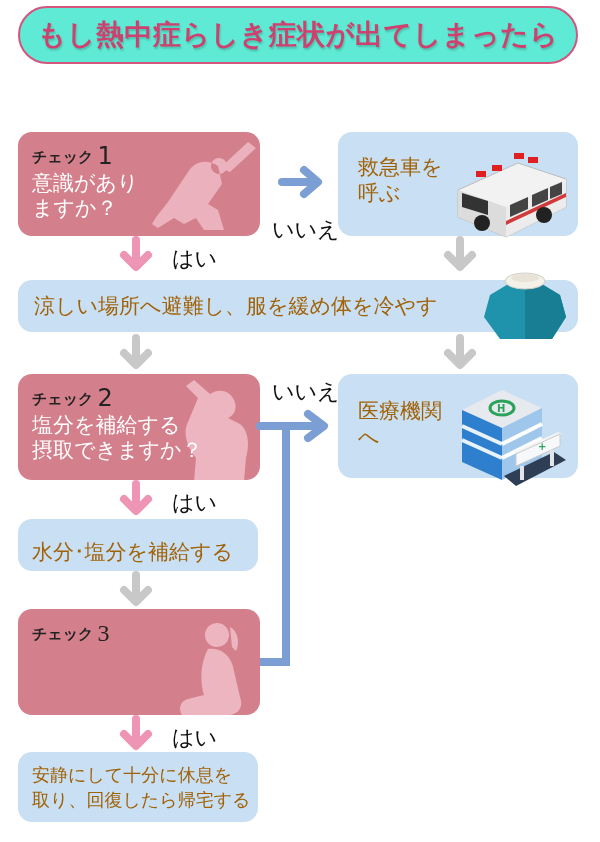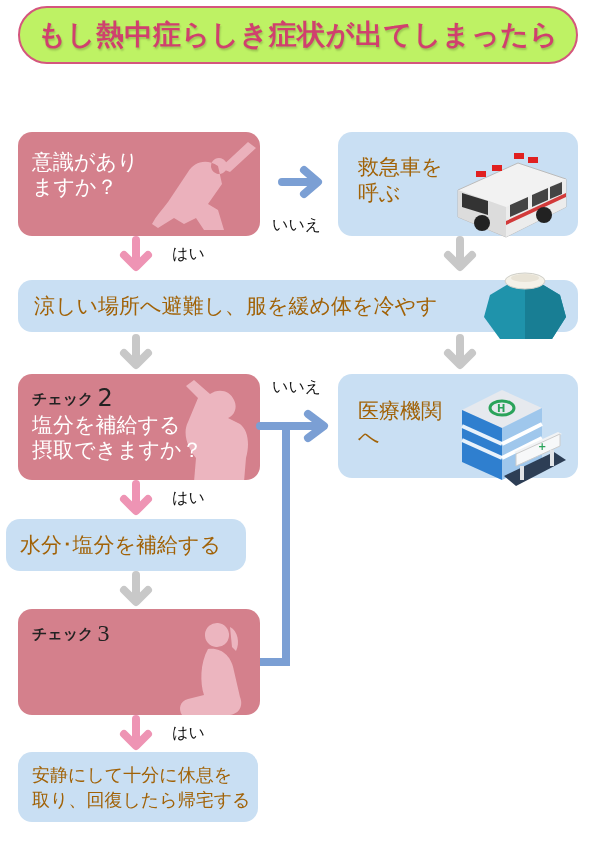--- a/index.html
+++ b/index.html
@@ -1,41 +1,42 @@
 <!DOCTYPE html>
 <html><head>
 <meta charset="utf-8">
 <style>
   html, body { margin: 0; padding: 0; background: #ffffff; }
   body { width: 600px; height: 842px; position: relative; overflow: hidden;
          font-family: "DejaVu Sans", "Liberation Sans", sans-serif; }
   .abs { position: absolute; }
   .title-box { left: 18px; top: 6px; width: 560px; height: 58px; border: 2px solid #d4567d;
-               border-radius: 32px; box-sizing: border-box; background: #bef264;
+               border-radius: 32px; box-sizing: border-box; background: #5eead4;
                display: flex; align-items: center; justify-content: center; }
   .title-text { color: #d0406e; font-size: 28px; font-weight: bold; letter-spacing: 0.5px;
                 text-shadow: 1px 2px 2px rgba(0,0,0,0.18); }
   .check { background: #d4808c; border-radius: 14px; box-sizing: border-box; padding: 14px 0 0 14px; overflow: hidden; }
   .check-label { color: #222; font-size: 15px; font-weight: bold; line-height: 20px; }
   .check-label .num { font-size: 24px; font-weight: normal; margin-left: 4px; vertical-align: -2px; }
   .check-q { color: #ffffff; font-size: 21px; line-height: 25px; margin-top: 4px; position: relative; z-index: 2; white-space: pre-line; }
   .action { background: #c9dff3; border-radius: 14px; box-sizing: border-box; color: #a16207; overflow: hidden; }
   .action .txt { font-size: 21px; line-height: 26px; white-space: pre-line; position: relative; z-index: 2; }
-  .label { font-size: 16px; color: #111; }
+  .label { font-size: 22px; color: #111; }
   svg { overflow: visible; }
   .silhouette { position: absolute; z-index: 1; }
 </style>
 </head>
 <body>
 
 <div class="abs title-box">
   <span class="title-text">もし熱中症らしき症状が出てしまったら</span>
 </div>
 
 <div class="abs check" style="left:18px;top:132px;width:242px;height:104px;">
+  <div class="check-label"><span>チェック</span><span class="num">1</span></div>
   <div class="check-q">意識があり
 ますか？</div>
   <svg class="silhouette" style="left:130px;top:6px;" width="112" height="98" viewBox="0 0 112 98">
     <path d="M100 4 L108 10 L82 34 L72 30 Z M70 28 C58 20 46 24 40 34 L20 64 C14 72 8 78 4 86 L10 90 L26 80 L36 86 L48 80 L56 92 L76 92 L70 72 L60 66 L74 46 Z M78 24 a8 8 0 1 1 -14 8 a8 8 0 1 1 14 -8 Z" fill="#eebac4" opacity="0.85"></path>
   </svg>
 </div>
 
 <svg class="abs" style="left:280px;top:165px;" width="44" height="34">
   <path d="M2 17 L36 17 M24 5 L38 17 L24 29" stroke="#7b9fd4" stroke-width="8" fill="none" stroke-linecap="round" stroke-linejoin="round"></path>
 </svg>
@@ -123,21 +124,21 @@
   <text x="80" y="70" font-size="10" fill="#2aa35a" font-weight="bold">+</text>
   <rect x="62" y="86" width="4" height="14" fill="#e2e4e7"></rect>
   <rect x="92" y="70" width="4" height="16" fill="#e2e4e7"></rect>
 </svg>
 
 <svg class="abs" style="left:116px;top:482px;" width="40" height="34">
   <path d="M20 2 L20 28 M8 17 L20 29 L32 17" stroke="#ee94b4" stroke-width="8" fill="none" stroke-linecap="round" stroke-linejoin="round"></path>
 </svg>
 <div class="abs label" style="left:172px;top:488px;">はい</div>
 
-<div class="abs action" style="left:6px;top:519px;width:240px;height:52px;padding:13px 0 0 14px;">
+<div class="abs action" style="left:18px;top:519px;width:240px;height:52px;padding:20px 0 0 14px;">
   <div class="txt">水分･塩分を補給する</div>
 </div>
 
 <svg class="abs" style="left:116px;top:573px;" width="40" height="34">
   <path d="M20 2 L20 28 M8 17 L20 29 L32 17" stroke="#c8c8c8" stroke-width="8" fill="none" stroke-linecap="round" stroke-linejoin="round"></path>
 </svg>
 
 <div class="abs check" style="left:18px;top:609px;width:242px;height:106px;font-family:Liberation Serif, serif;">
   <div class="check-label"><span>チェック</span><span class="num">3</span></div>
   <svg class="silhouette" style="left:160px;top:8px;" width="80" height="100" viewBox="0 0 80 100">

